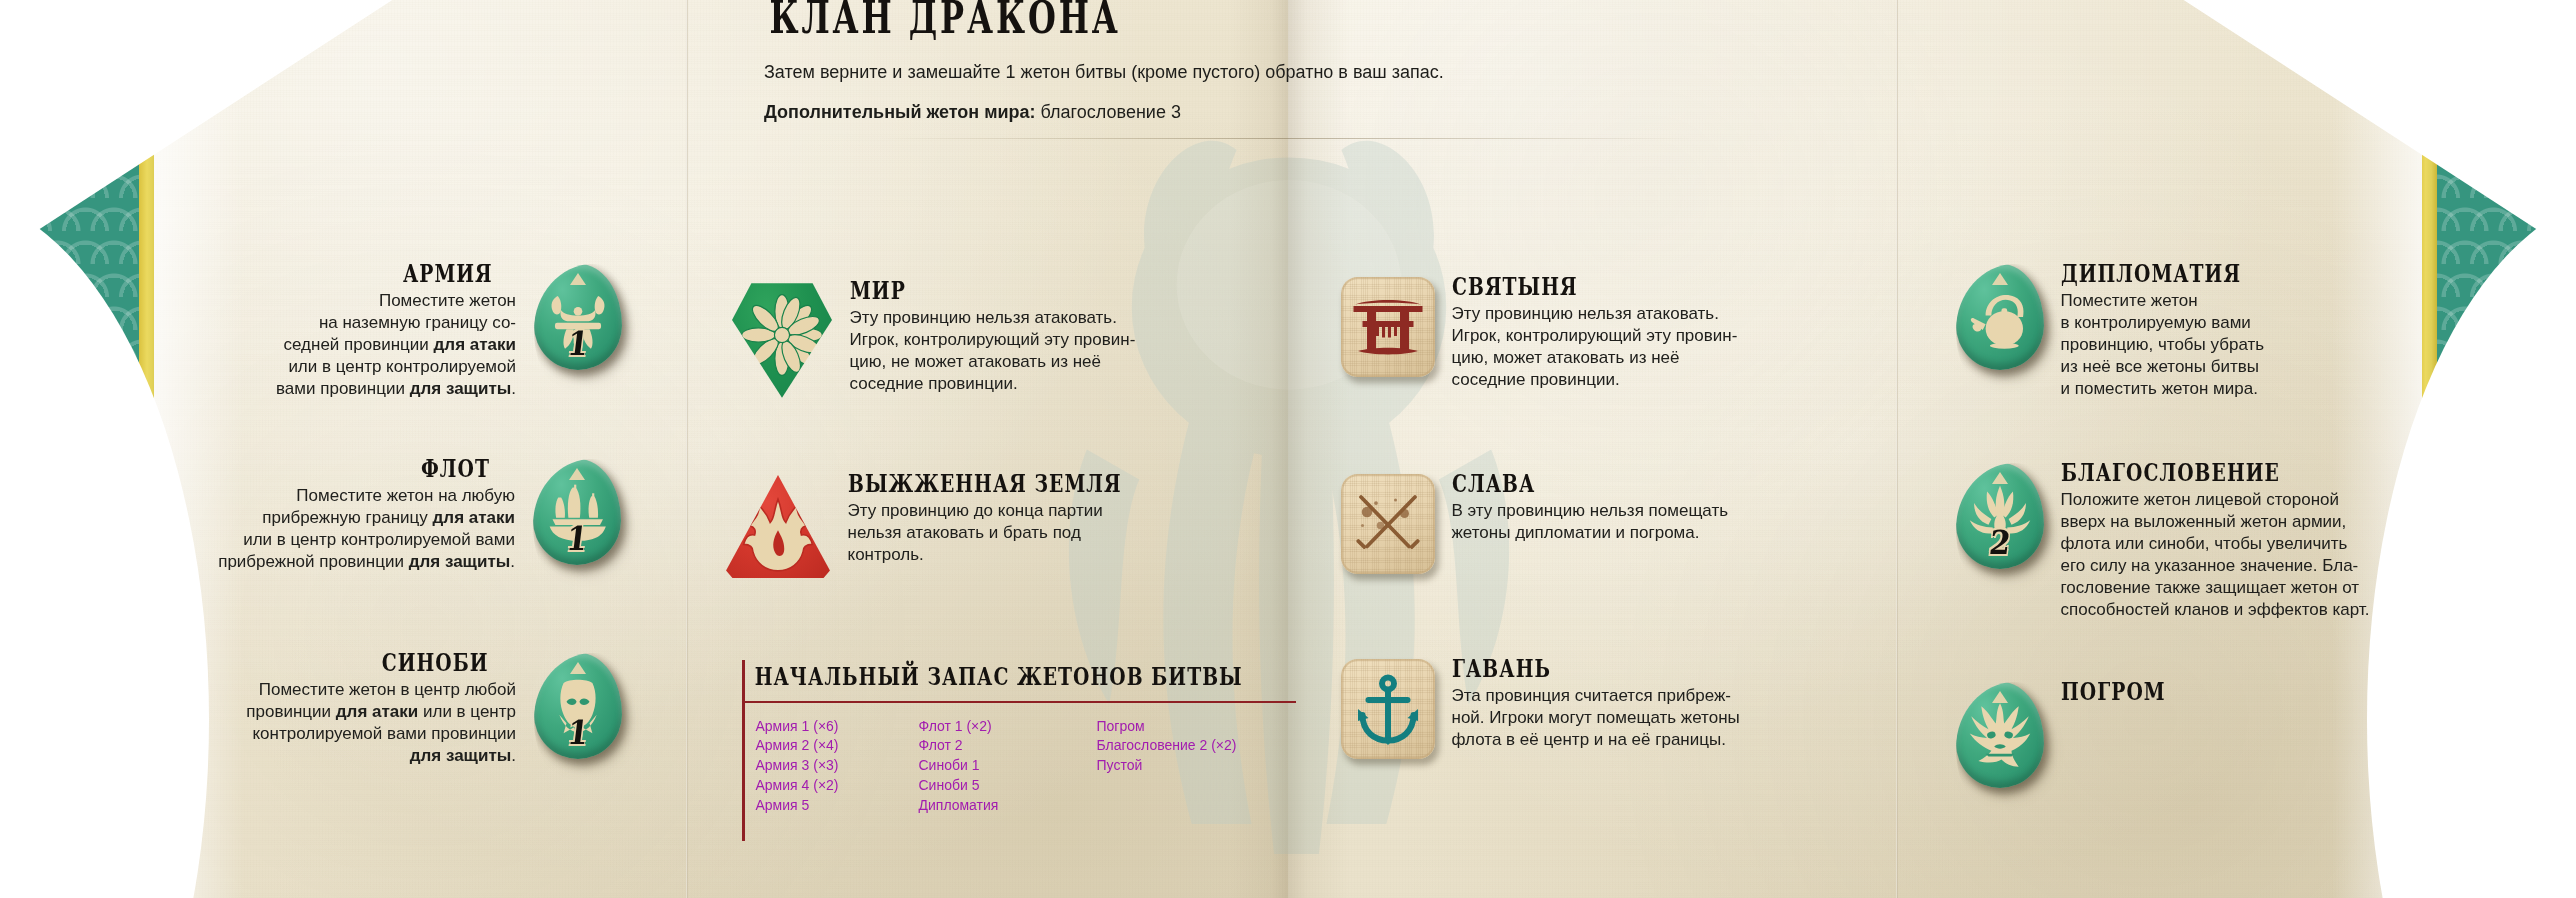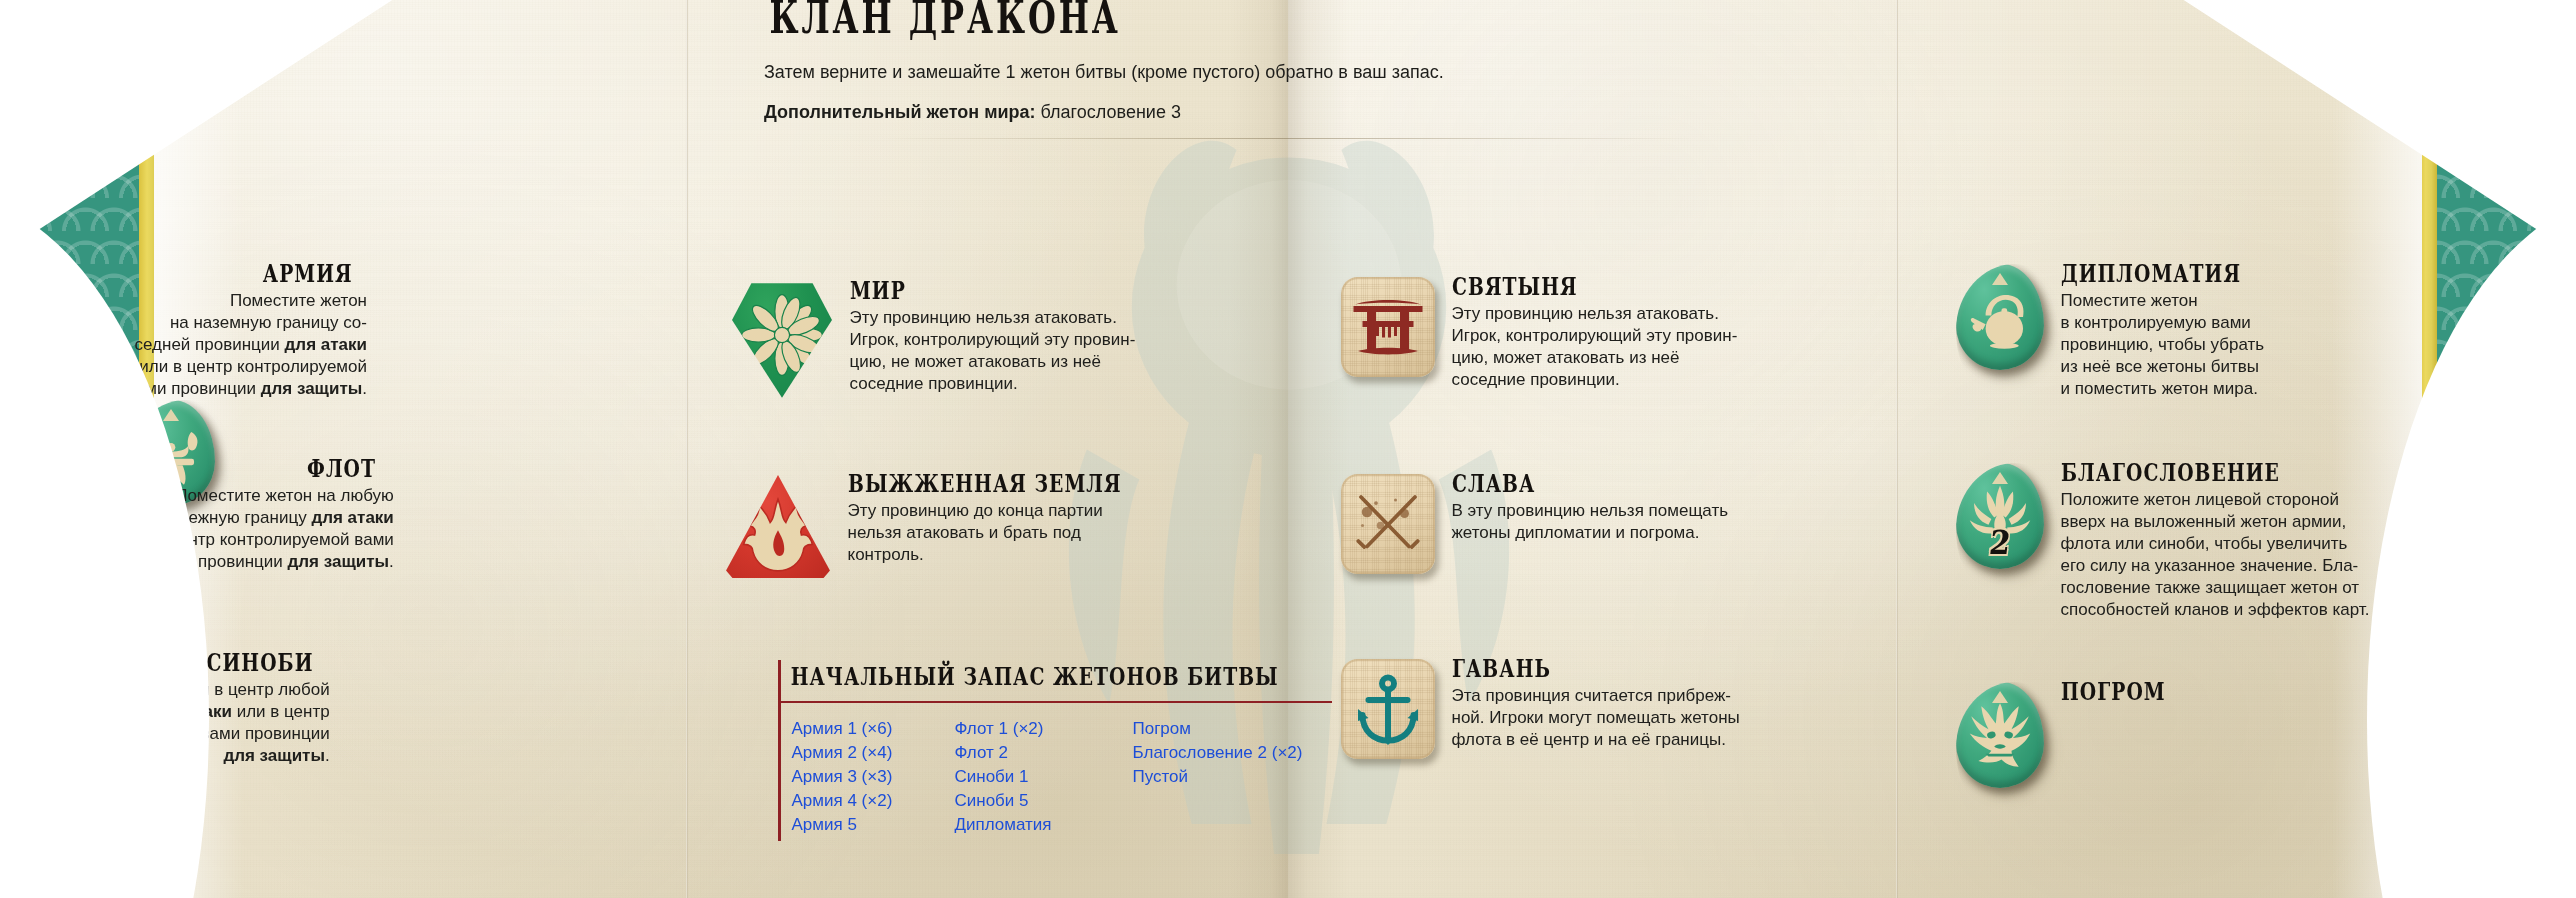--- a/index.html
+++ b/index.html
@@ -124,21 +124,21 @@
 
   
   .entry{ position:absolute; display:flex; align-items:flex-start; }
   .entry .tok{ flex:0 0 auto; position:relative; }
   .entry .txt{ flex:1 1 auto; }
   .entry .name{ font-size:20px; margin-bottom:1.5px; display:block; }
 
   
   .col-left .txt{ text-align:right; padding-right:18px; }
   .col-left .name{ text-align:right; }
-  .col-left{ flex-direction:column; }
+  .col-left{ }
 
   
   .col-tokfirst .txt{ padding-left:16.5px; text-align:left; }
 
   
   
   .drop{
     width:88px; height:106px; position:relative;
     background:radial-gradient(ellipse at 32% 24%, #5fc29c 0%, #3fa87e 42%, #2f9670 72%, #27855f 100%);
     border-radius:50% 50% 50% 50% / 62% 62% 38% 38%;
@@ -196,21 +196,21 @@
   .sq .glyph{ position:absolute; left:50%; top:50%; transform:translate(-50%,-50%); width:75px; height:75px; }
 
   
   #supply{ position:absolute; }
   #supply .sp-title{ font-size:20px; padding-left:13.5px; }
   #supply .barwrap{ position:relative; height:7.5px; margin-top:7.5px; }
   #supply .bar-h{ position:absolute; left:0; right:0; top:2.2px; height:2.2px; background:#8e2024; }
   #supply .bar-v{ position:absolute; left:0; top:-39px; width:3px; height:181px; background:#8e2024; }
   #supply .cols{ display:flex; margin-top:10.5px; padding-left:13.5px; }
   #supply .cols > div{ }
-  #supply li{ list-style:none; font-size:17px; line-height:1.42; color:#1d4ed8; white-space:nowrap; }
+  #supply li{ list-style:none; font-size:14px; line-height:1.42; color:#a21caf; white-space:nowrap; }
 </style>
 </head>
 <body>
 
 <div id="stage">
 
   <div class="scale-strip scale-left"></div>
   <div class="scale-strip scale-right"></div>
   <div class="ribbon ribbon-left"></div>
   <div class="ribbon ribbon-right"></div>
@@ -372,21 +372,21 @@
           </g>
         </svg>
       </div>
     </div>
     <div class="txt">
       <span class="brush name">Выжженная земля</span>
       <div class="body-txt">Эту провинцию до конца партии<br>нельзя атаковать и брать под<br>контроль.</div>
     </div>
   </div>
 
-  <div id="supply" style="left:742px; top:667px; width:554px;margin-left:36px;">
+  <div id="supply" style="left:742px; top:667px; width:554px;">
     <div class="brush sp-title">Начальный запас жетонов битвы</div>
     <div class="barwrap">
       <div class="bar-v"></div>
       <div class="bar-h"></div>
     </div>
     <div class="cols">
       <div style="width:163px">
         <ul>
             <li>Армия 1 (×6)</li>
             <li>Армия 2 (×4)</li>

